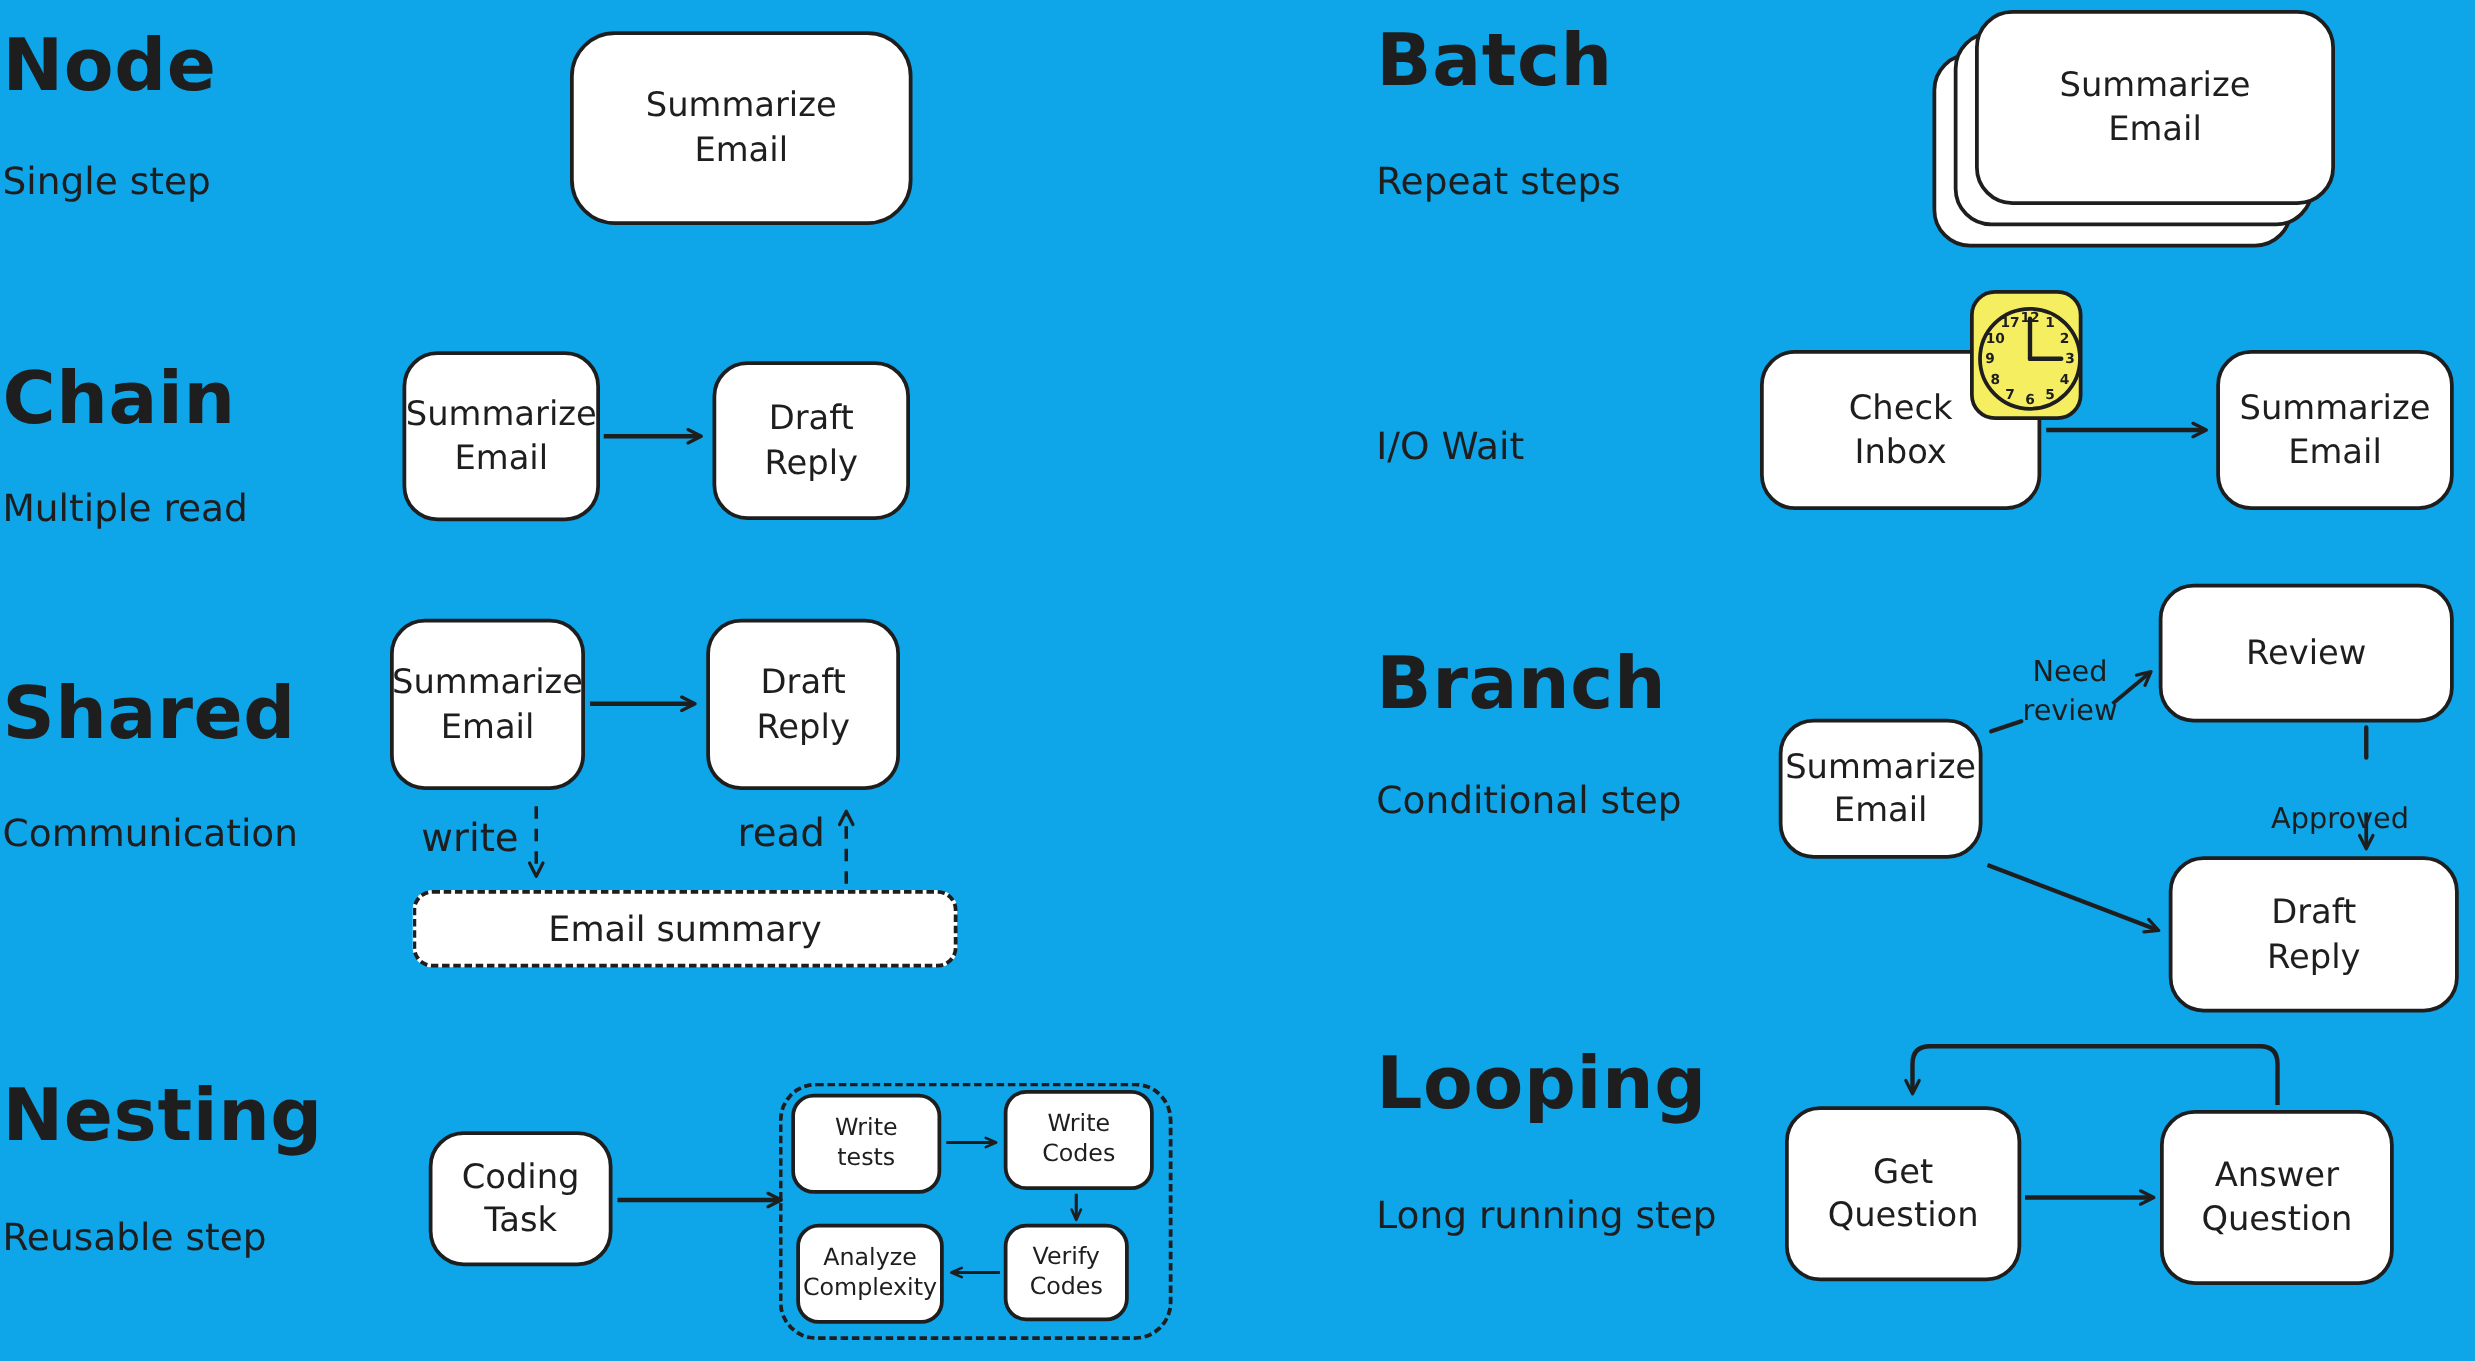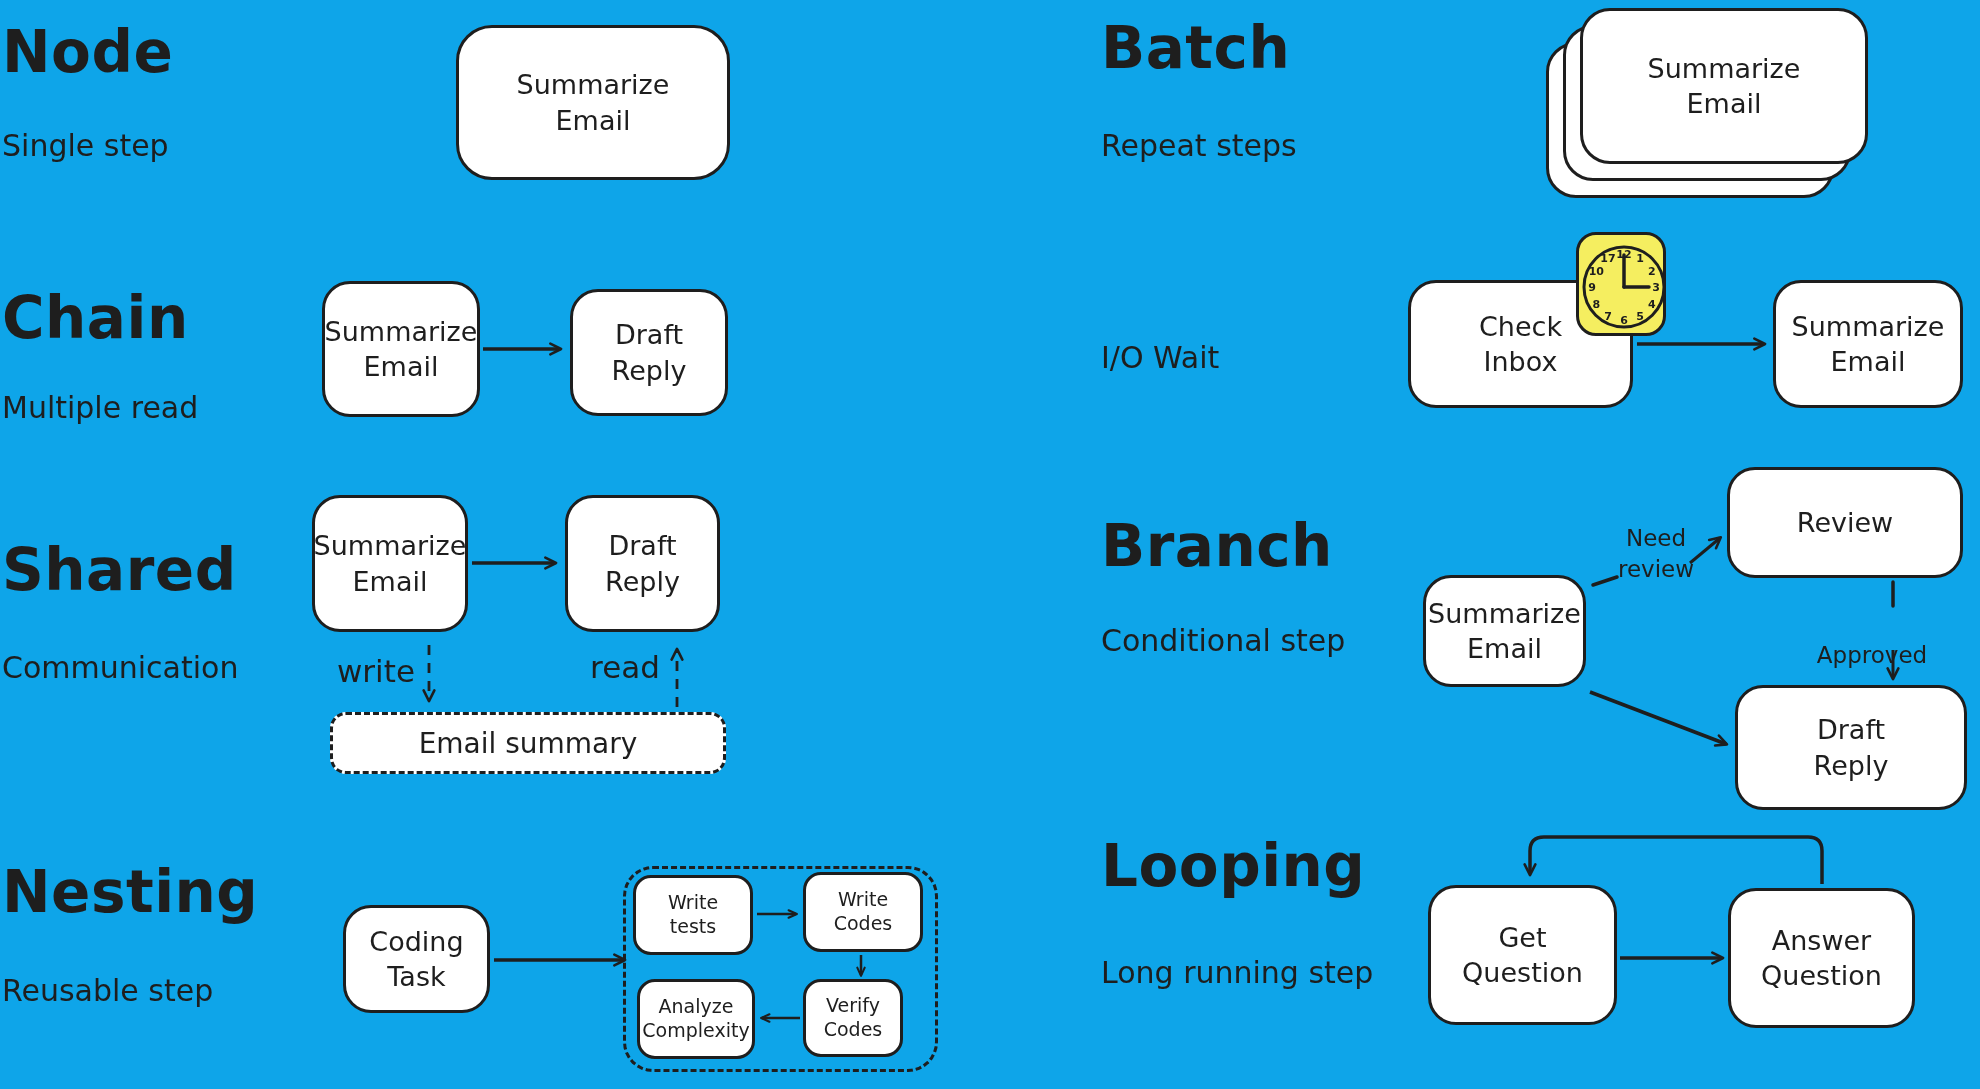--- a/index.html
+++ b/index.html
@@ -71,21 +71,21 @@
 Reply</div>
 
   <div class="title" style="left:2px; top:536px;">Shared</div>
   <div class="subtitle" style="left:2px; top:650px;">Communication</div>
   <div class="box" style="left:312px; top:495px; width:156px; height:137px;">Summarize
 Email</div>
   <div class="box" style="left:565px; top:495px; width:155px; height:137px;">Draft
 Reply</div>
   <div class="lbl rw" style="left:330px; top:650px; width:92px; height:42px;">write</div>
   <div class="lbl rw" style="left:584px; top:646px; width:82px; height:42px;">read</div>
-  <div class="dashed-store" style="left:330px; top:712px; width:396px; height:62px;">Email summary</div>
+  <div class="dashed-store" style="left:330px; top:712px; width:436px; height:62px;">Email summary</div>
 
   <div class="title" style="left:2px; top:858px;">Nesting</div>
   <div class="subtitle" style="left:2px; top:973px;">Reusable step</div>
   <div class="box" style="left:343px; top:905px; width:147px; height:108px;">Coding
 Task</div>
   <div class="dashed-container" style="left:623px; top:866px; width:315px; height:206px;"></div>
   <div class="box small" style="left:633px; top:875px; width:120px; height:80px;">Write
 tests</div>
   <div class="box small" style="left:803px; top:872px; width:120px; height:80px;">Write
 Codes</div>

